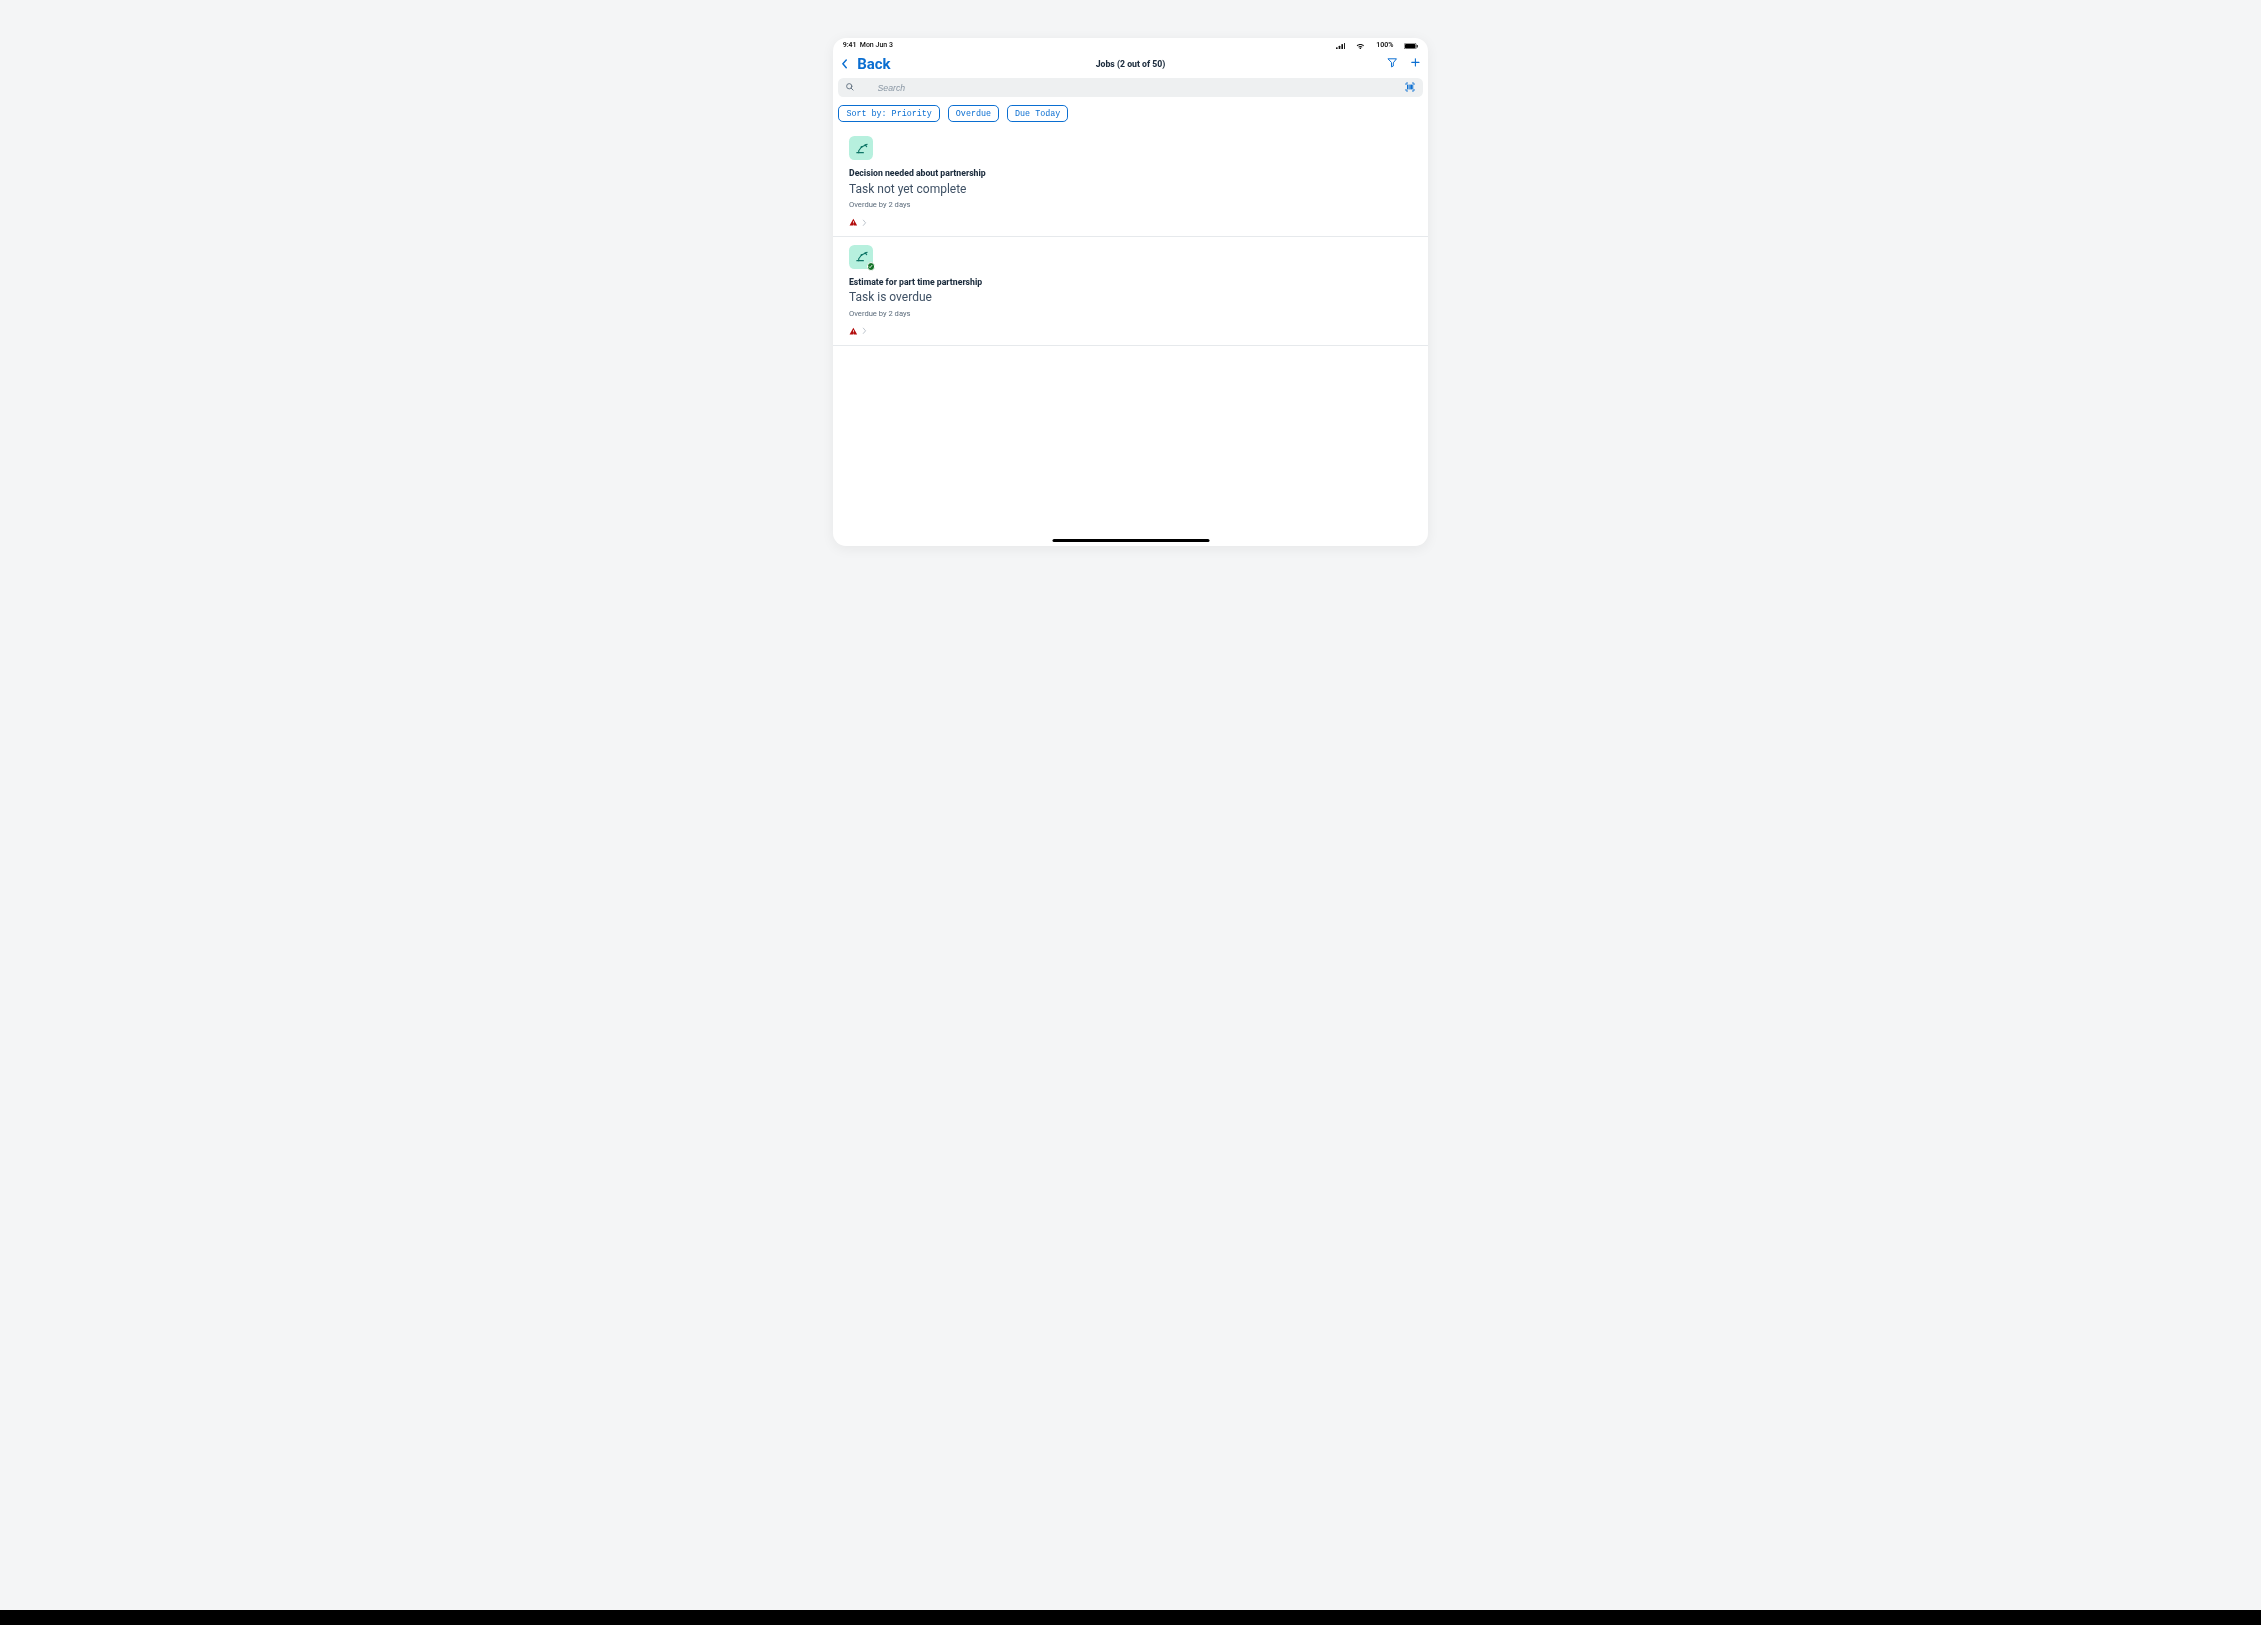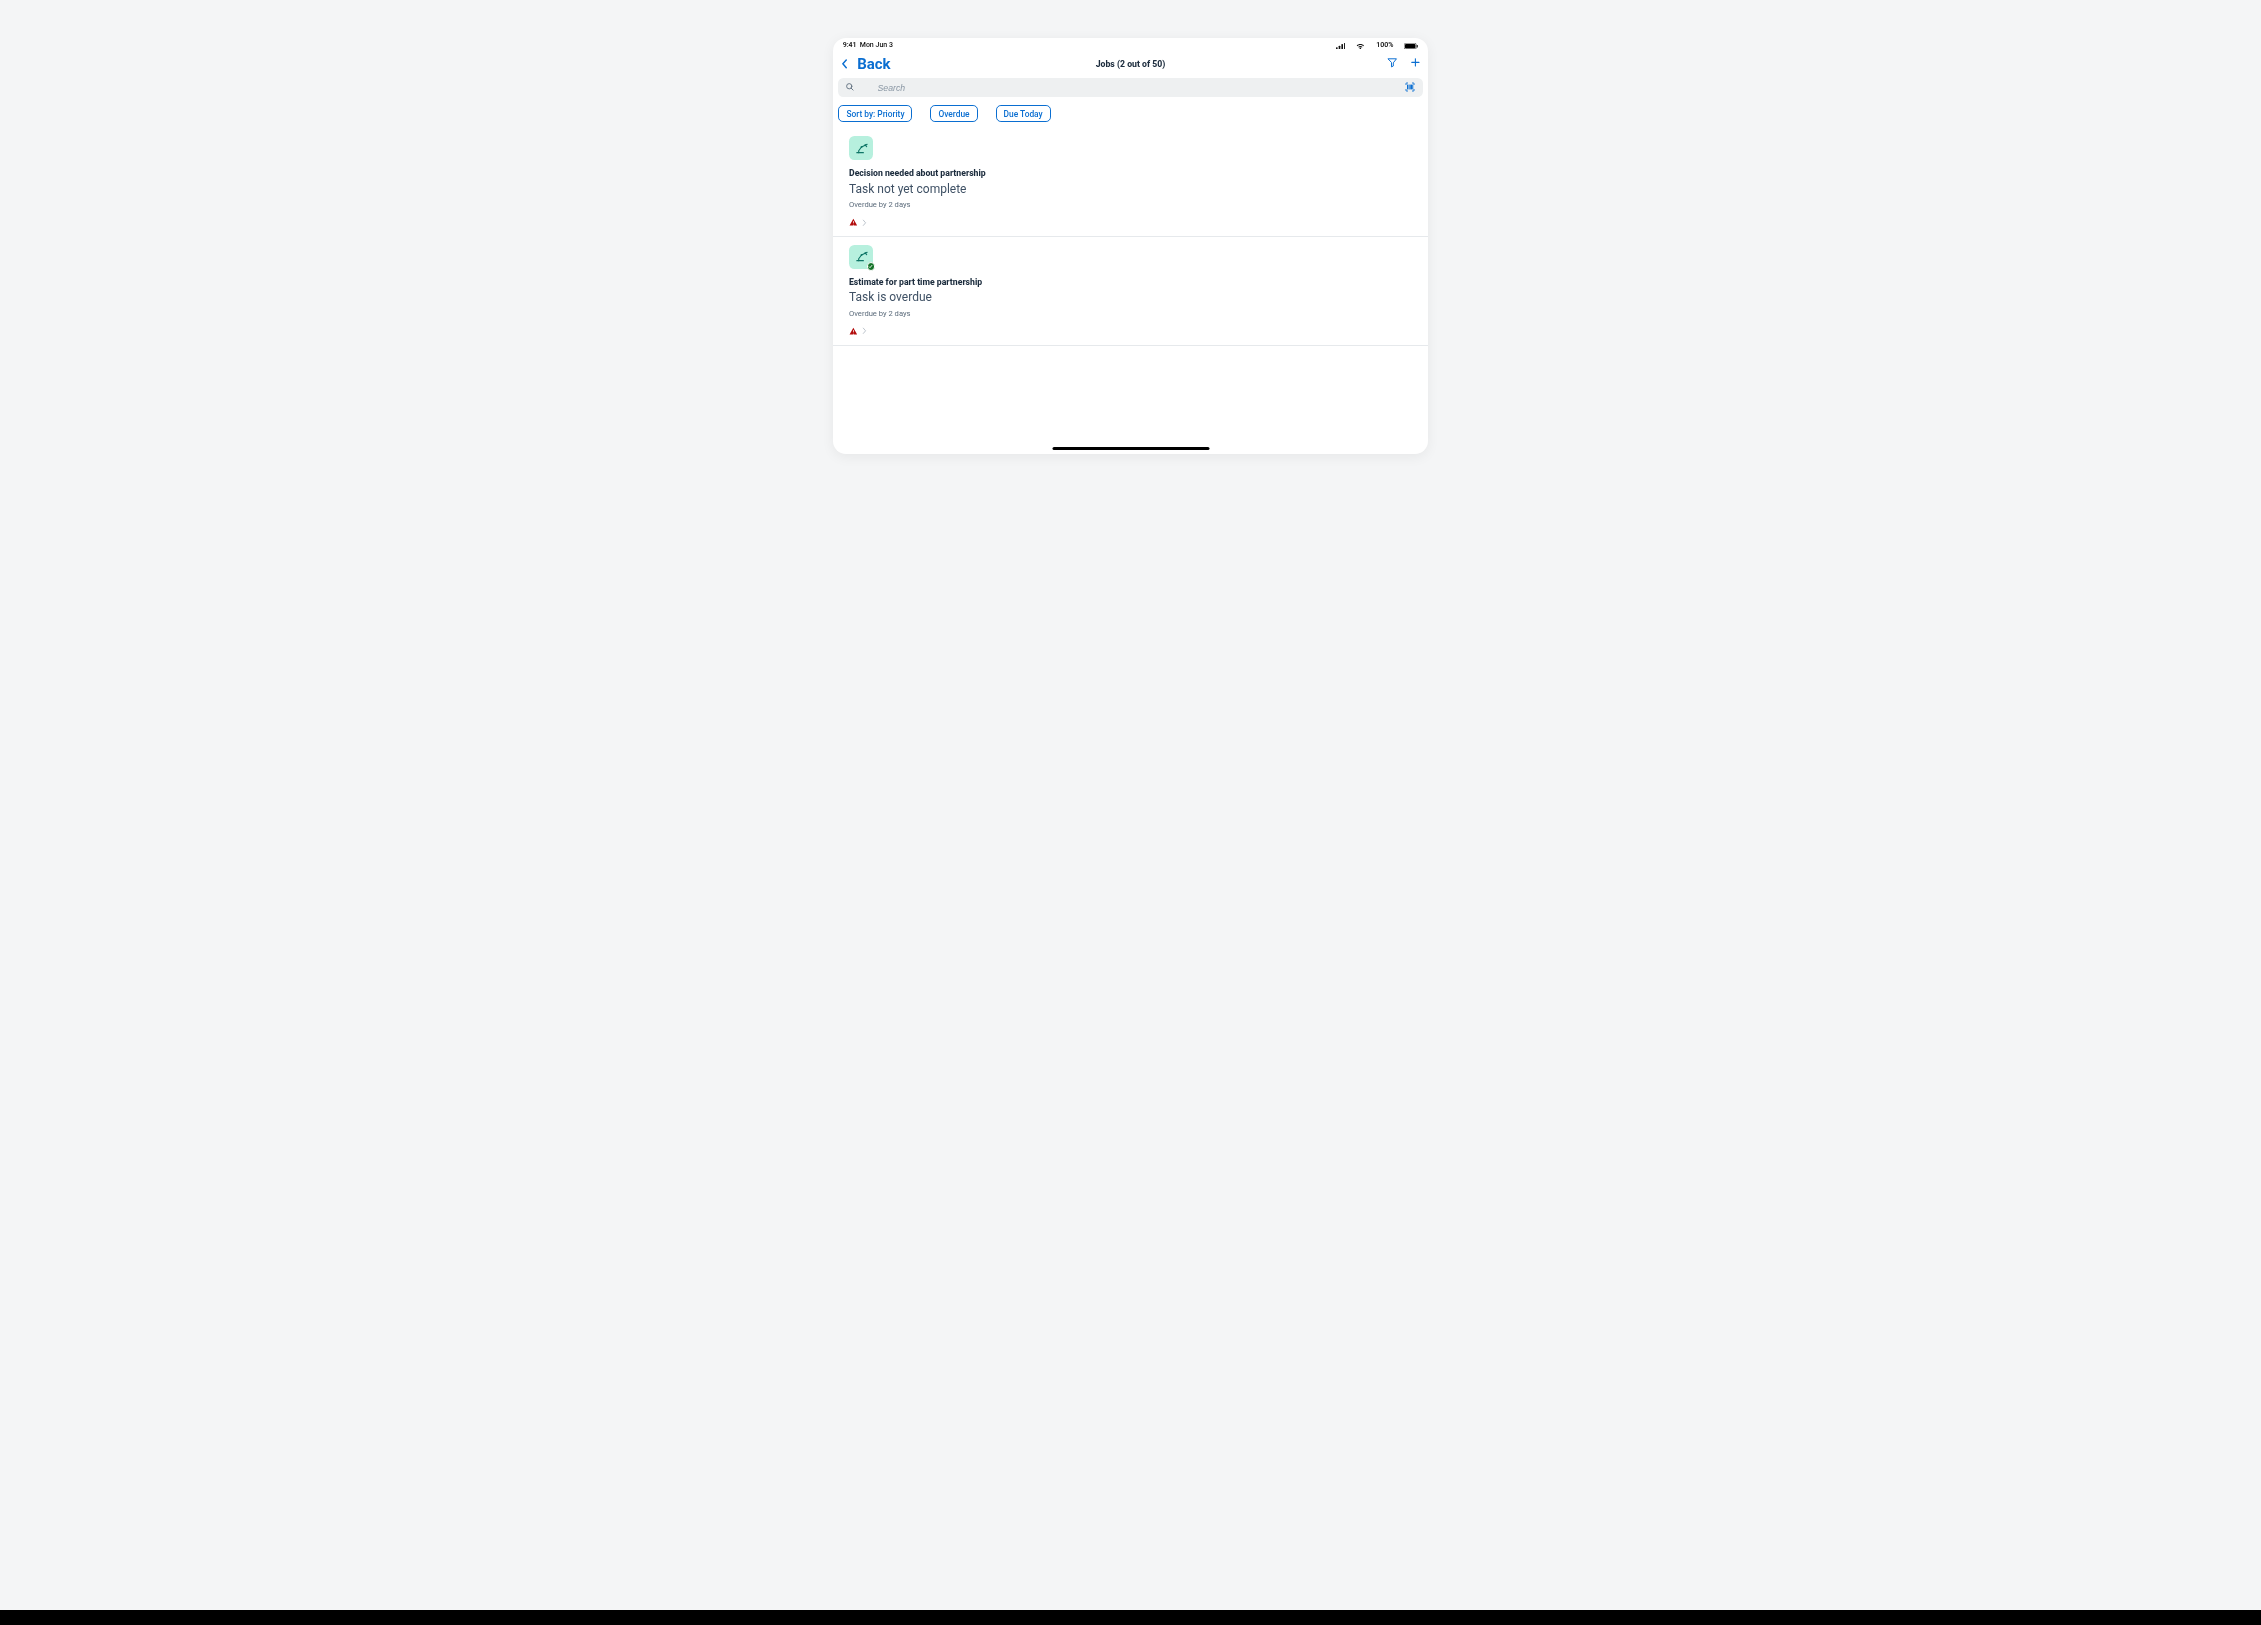--- a/index.html
+++ b/index.html
@@ -18,21 +18,21 @@
   }
   .device {
     width: 595px;
     margin: 0 auto;
     background: #ffffff;
     border-radius: 13px;
     box-shadow: 0 2.2px 13px rgba(0,0,0,0.06);
     overflow: hidden;
     display: flex;
     flex-direction: column;
-    height: 416px;
+    height: 508px;
     position: relative;
   }
   
   .statusbar {
     display: flex;
     justify-content: space-between;
     align-items: center;
     padding: 3.2px 9.7px 1.1px 9.7px;
     font-size: 7px;
     font-weight: 600;
@@ -93,22 +93,23 @@
     flex: 1 1 auto;
     font-size: 8.7px;
     font-style: italic;
     color: #333;
   }
   .searchbar input::placeholder { color: #8a97a4; font-style: italic; }
   .searchbar .scan { color: #0a6ed1; flex:0 0 auto; cursor:pointer; }
   
   .chips {
     display: flex;
-    gap: 18px;
+    gap: 8px;
     padding: 7.6px 5.4px 4.3px 5.4px;
+    font-family: Liberation Mono, monospace;
   }
   .chip {
     border: 0.8px solid #0a6ed1;
     color: #0a6ed1;
     border-radius: 4.9px;
     padding: 2.7px 7px;
     font-size: 8.4px;
     font-weight: 500;
     cursor: pointer;
     white-space: nowrap;

